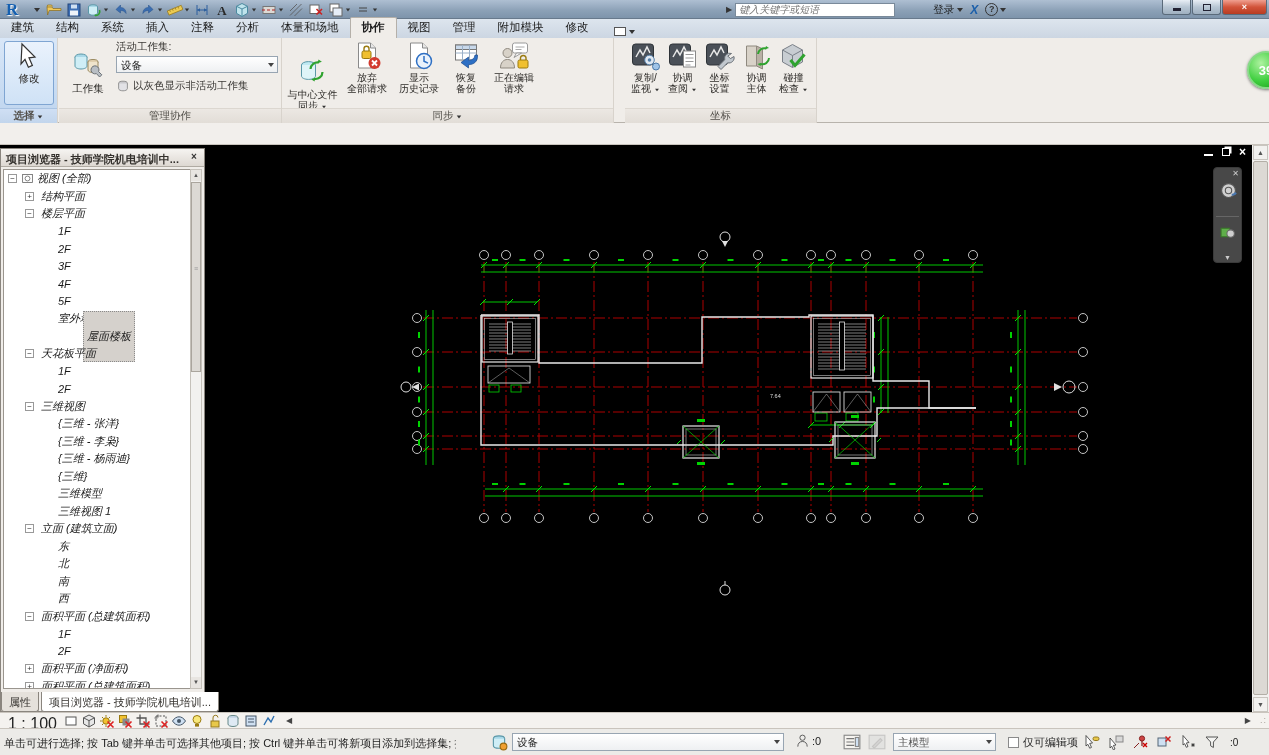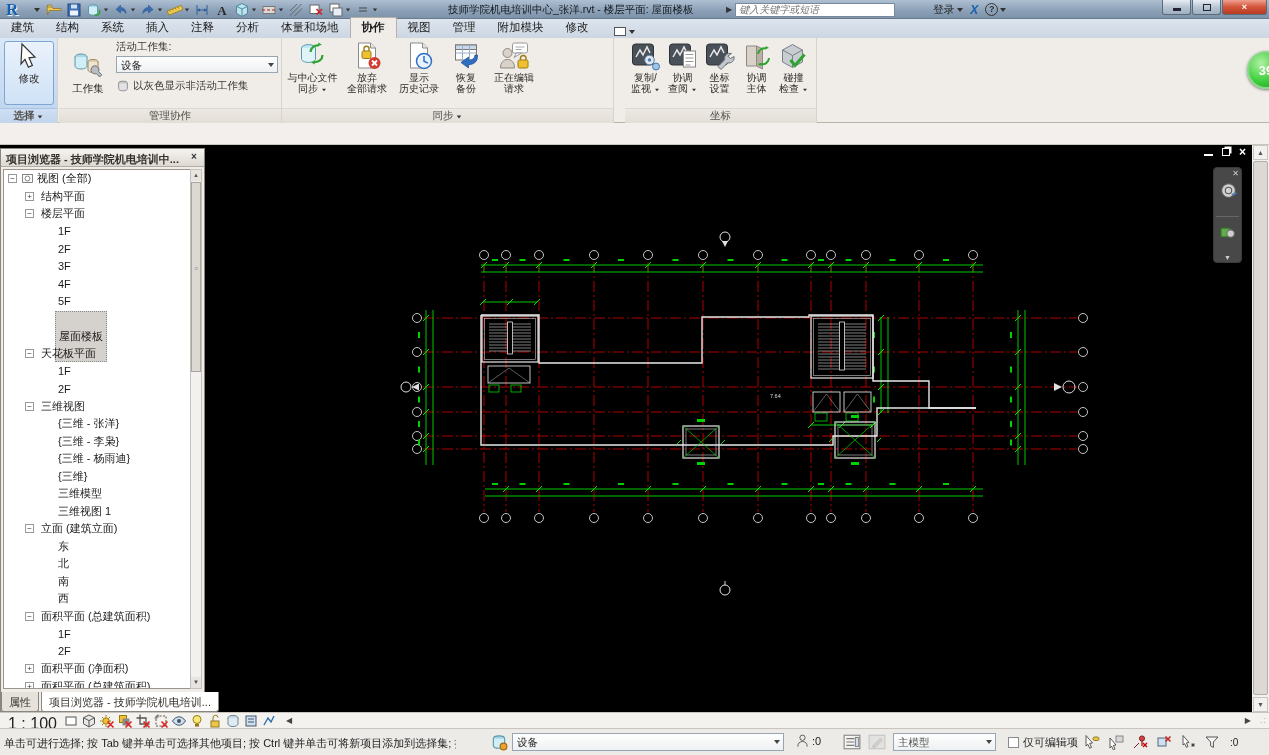--- a/index.html
+++ b/index.html
@@ -87,22 +87,22 @@
   #navbar .nb-chev { position:absolute; left:10px; bottom:1px; color:#ccc; font-size:7px; cursor:pointer; }
 
   
   #browser { position:absolute; left:0; top:3px; width:205px; height:564px; background:#f0ede9; border:1px solid #8a857e; }
   #pb-title { position:relative; height:18px; background:linear-gradient(#f6f4f1,#ddd8d2); border-bottom:1px solid #b0aba3;
     font-size:11px; font-weight:bold; color:#33302c; padding:3px 0 0 5px; white-space:nowrap; overflow:hidden; }
   #pb-close { position:absolute; right:3px; top:2px; width:14px; height:13px; text-align:center; line-height:12px; font-size:10px; font-weight:bold; color:#333; cursor:pointer; }
   #pb-tree { position:absolute; left:2px; top:20px; width:189px; height:520px; background:#fff; border:1px solid #9a958e; overflow:hidden; }
   .trow { position:relative; height:17.5px; display:flex; align-items:center; white-space:nowrap; cursor:pointer; }
   .trow .exp { width:9px; height:9px; border:1px solid #999; background:#fff; font-size:8px; line-height:7px; text-align:center; color:#333; margin-right:4px; flex:none; cursor:pointer; }
-  .trow .lbl { font-size:11px; color:#1a1a1a; padding:17px 3px; }
-  .trow.sel .lbl { background:#d5d1cc; border:1px dotted #8a8a8a; }
+  .trow .lbl { font-size:11px; color:#1a1a1a; padding:17px 3px;font-style:italic; }
+  .trow.sel .lbl { background:#d5d1cc; border:1px dotted #8a8a8a;margin-left:28px; }
   #pb-scroll { position:absolute; right:2px; top:20px; width:12px; height:520px; background:#f2f1ef; border:1px solid #c5c1ba; }
   #pb-scroll .arr { position:absolute; left:0; width:10px; height:11px; background:#e8e5e1; text-align:center; font-size:6px; line-height:11px; color:#555; cursor:pointer; }
   #pb-thumb { position:absolute; left:0; top:12px; width:10px; height:190px; background:#dcd9d4; border:1px solid #aaa59d; cursor:pointer; }
   #pb-thumb .grip { margin-top:84px; text-align:center; color:#999; font-size:7px; letter-spacing:0; line-height:3px; }
   #pb-tabs { position:absolute; left:0; bottom:-1px; height:20px; display:flex; }
   .pbtab { border:1px solid #8a857e; border-top:none; background:#e5e1db; padding:3px 7px 0 7px; font-size:11px; color:#33302c;
     margin-right:2px; border-radius:0 0 3px 3px; white-space:nowrap; cursor:pointer; }
   .pbtab.active { background:#ffffff; }
 
   
@@ -238,21 +238,20 @@
           </svg>
           <span class="caret qat-dd" style="transform:scale(.7)"></span>
         </span>
         <span class="qat-btn">
           <svg width="16" height="16" viewBox="0 0 16 16">
             <path d="M4 6h8M4 9h8" stroke="#444"></path>
           </svg>
           <span class="caret qat-dd" style="transform:scale(.7)"></span>
         </span>
       </div>
-    <div id="title">技师学院机电培训中心_张洋.rvt - 楼层平面: 屋面楼板</div>
     <div id="infocenter">
       <span id="ic-expand">▶</span>
       <input id="search" placeholder="键入关键字或短语" style="">
       <span class="ic-icon" id="ic-binoc"></span>
       <span class="ic-icon" id="ic-wrench"></span>
       <span class="ic-icon" id="ic-sat"></span>
       <span class="ic-icon" id="ic-star"></span>
       <span class="ic-icon" id="ic-person"></span>
       <span id="login-label">登录</span>
       <span class="caret" style="margin-left:3px"></span>
@@ -325,21 +324,21 @@
               <ellipse cx="8" cy="5" rx="5" ry="2.5" fill="#c8c8cc" stroke="#888"></ellipse>
               <path d="M3 5v6c0 1.4 2.2 2.5 5 2.5s5-1.1 5-2.5V5" fill="#e2e2e6" stroke="#888"></path>
             </svg>
           <span class="t">以灰色显示非活动工作集</span>
         </div>
       </div>
       <div class="plabel"><span>管理协作</span></div>
     </div>
     <div class="rgroup" id="g-sync">
       <div class="rbtns" id="sync-btns">
-          <div class="rbtn" style="width: 57px;">
+          <div class="rbtn" style="width: 57px; margin-top: 17px;">
             <svg width="33" height="32" viewBox="0 0 32 32">
               <ellipse cx="12" cy="8" rx="7" ry="3.4" fill="#bfe9f2" stroke="#5b98a8"></ellipse>
               <path d="M5 8v11c0 1.9 3.1 3.4 7 3.4s7-1.5 7-3.4V8" fill="#dff4f8" stroke="#5b98a8"></path>
               <path d="M26 15a7 7 0 01-8.5 6.8" fill="none" stroke="#2fa32f" stroke-width="2.2"></path>
               <path d="M18 24.5l-3.4-2.3 4.4-1.4z" fill="#2fa32f"></path>
               <path d="M14 12a7 7 0 018.5-6.5" fill="none" stroke="#2fa32f" stroke-width="2.2"></path>
               <path d="M22 2.5l3.4 2.3-4.4 1.4z" fill="#2fa32f"></path>
             </svg>
             <div>与中心文件</div>
             <div><span>同步</span> <span class="caret" style="transform:scale(.65)"></span></div>

